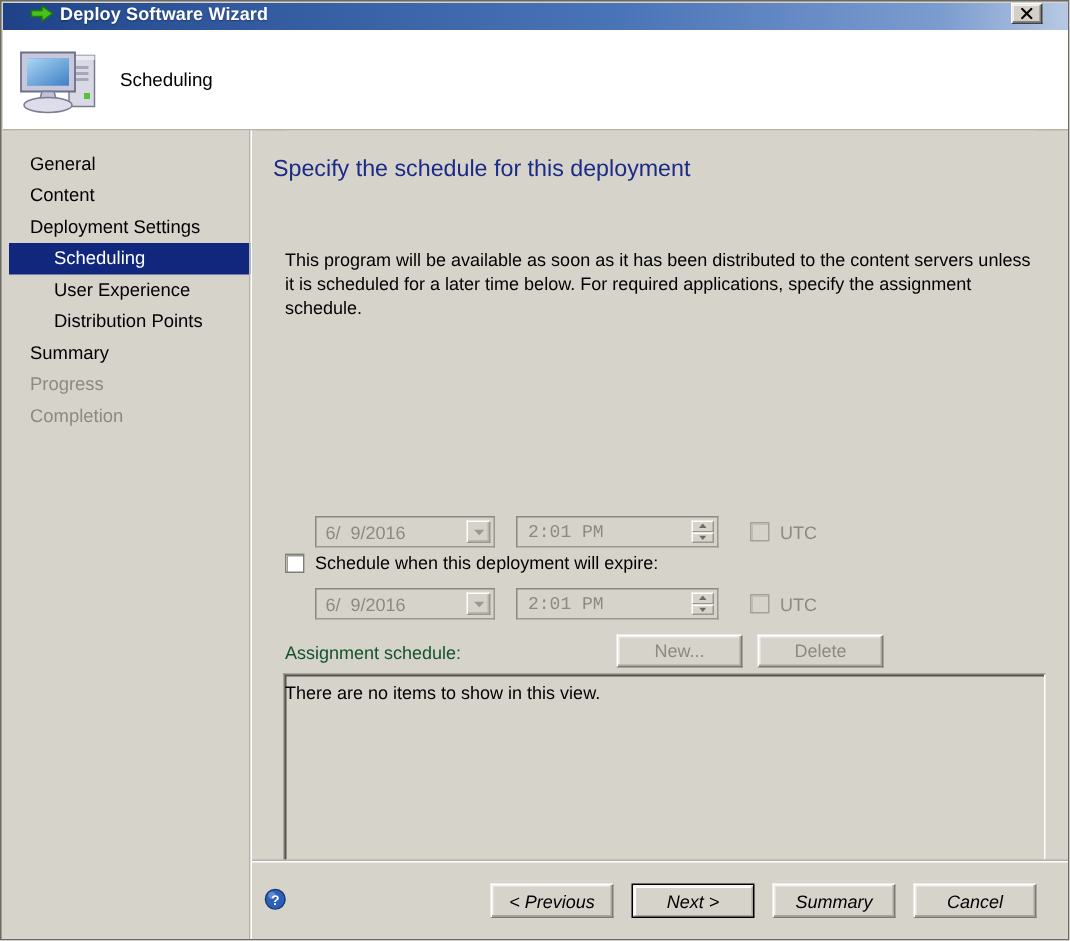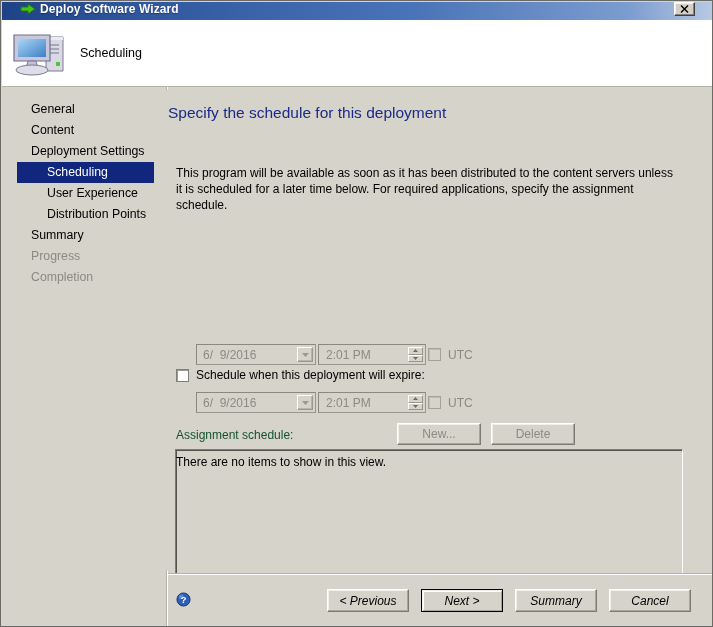--- a/index.html
+++ b/index.html
@@ -89,21 +89,21 @@
   .header-rule {
     position: absolute;
     left: 1px; top: 85px;
     width: 711px; height: 1px;
     background: #b5b2aa;
   }
 
   
   .sidebar {
     position: absolute;
-    left: 16px; top: 86px;
+    left: 5px; top: 86px;
     width: 165px;
     height: 540px;
     background: #d6d3cb;
     padding-top: 12px;
     box-sizing: border-box;
   }
   .nav-item {
     height: 21px;
     line-height: 21px;
     font-size: 12.3px;
@@ -123,21 +123,21 @@
     position: absolute;
     left: 166px; top: 86px;
     width: 1px; height: 540px;
     background: #ffffff;
     box-shadow: -1px 0 0 #b5b2aa;
   }
 
   
   .main {
     position: absolute;
-    left: 153px; top: 86px;
+    left: 167px; top: 86px;
     width: 545px;
     height: 486px;
     background: #d6d3cb;
     box-sizing: border-box;
     border-radius: 24px;
   }
   .page-heading {
     position: absolute;
     left: 14px; top: 17px;
     font-size: 15.5px;
@@ -203,40 +203,40 @@
     right: 2px; top: 2px;
     width: 16px; height: 15px;
     background: #d6d3cb;
     border: 1px solid #ffffff;
     border-right-color: #9a978f;
     border-bottom-color: #9a978f;
     box-shadow: inset -1px -1px 0 #b7b4ac;
     display: flex; align-items: center; justify-content: center;
     box-sizing: border-box;
   }
-  .time-field { width: 108px; margin-left: 2px; position: relative; }
+  .time-field { width: 135px; margin-left: 14px; position: relative; font-family: Liberation Mono, monospace; }
   .spin {
     position: absolute;
     right: 2px; top: 2px;
     width: 15px; height: 15px;
     display: flex; flex-direction: column;
     box-sizing: border-box;
   }
   .spin > div {
     flex: 1 1 50%;
     background: #d6d3cb;
     border: 1px solid #ffffff;
     border-right-color: #9a978f;
     border-bottom-color: #9a978f;
     box-sizing: border-box;
     display: flex; align-items: center; justify-content: center;
   }
   .utc-wrap {
     display: flex; align-items: center;
-    margin-left: 2px;
+    margin-left: 21px;
     font-size: 12px;
     color: #8d8a83;
   }
 
   
   .assign-label {
     position: absolute;
     left: 22px; top: 341px;
     font-size: 12px; color: #14532d;
   }

